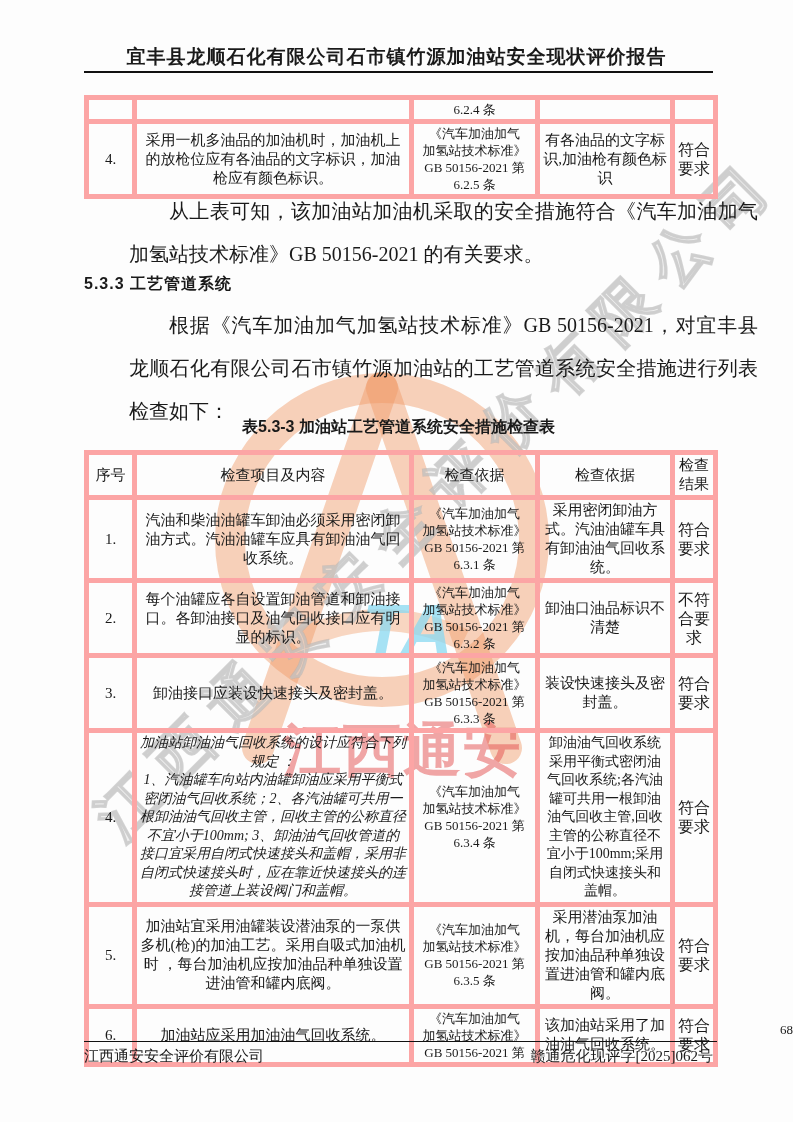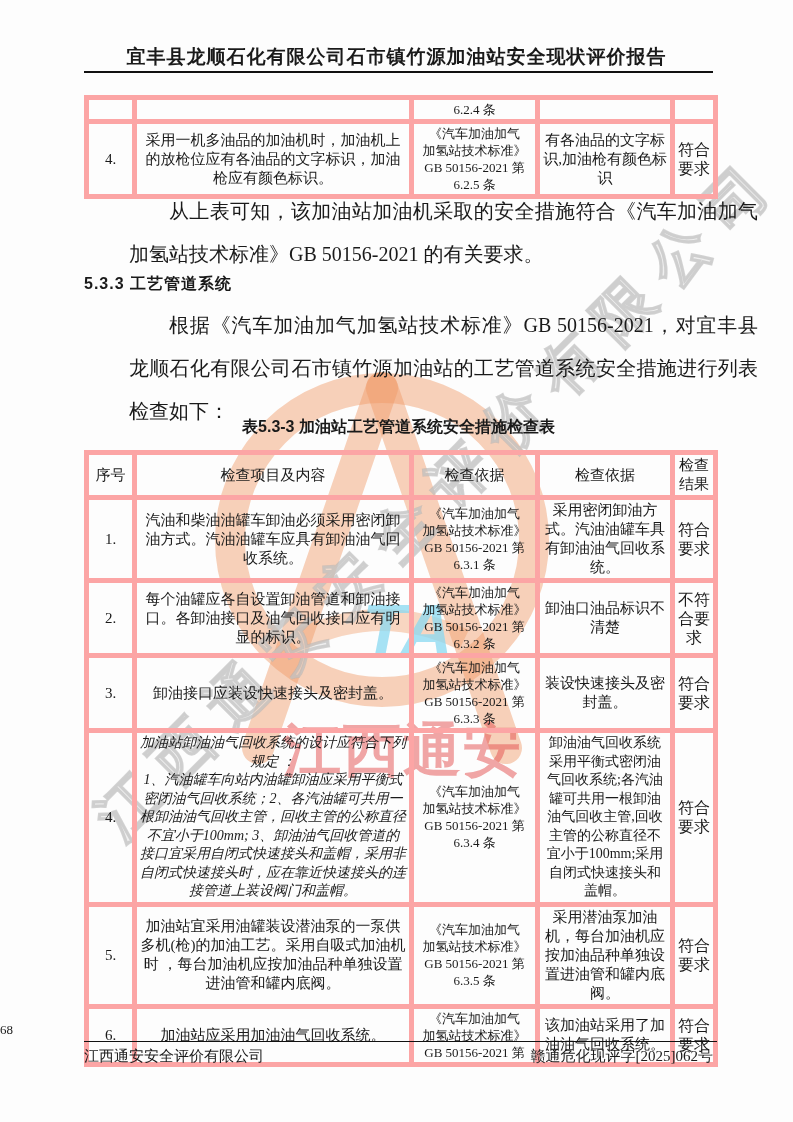--- a/index.html
+++ b/index.html
@@ -65,21 +65,21 @@
     position:absolute; left:84px; top:274px; width:629px;
     font-family:"Liberation Sans", sans-serif;
     font-size:16px; font-weight:bold; letter-spacing:1px;
   }
   .tbl-caption {
     position:absolute; left:84px; top:417px; width:629px; text-align:center;
     font-family:"Liberation Sans", sans-serif;
     font-size:16px; font-weight:bold;
   }
   
-  .page-num { position:absolute; top:1022px; left:0; width:100%; text-align:left; font-size:13px; }
+  .page-num { position:absolute; top:1022px; left:0; width:100%; text-align:right; font-size:13px; }
   .ftr-rule { position:absolute; top:1041px; left:84px; width:633px; height:1px; background:#111; }
   .ftr-row { position:absolute; top:1047px; left:84px; width:629px;
              display:flex; justify-content:space-between; font-size:15px; }
 </style>
 </head>
 <body>
 
 <div class="page">
 
   <div class="wm-layer">

